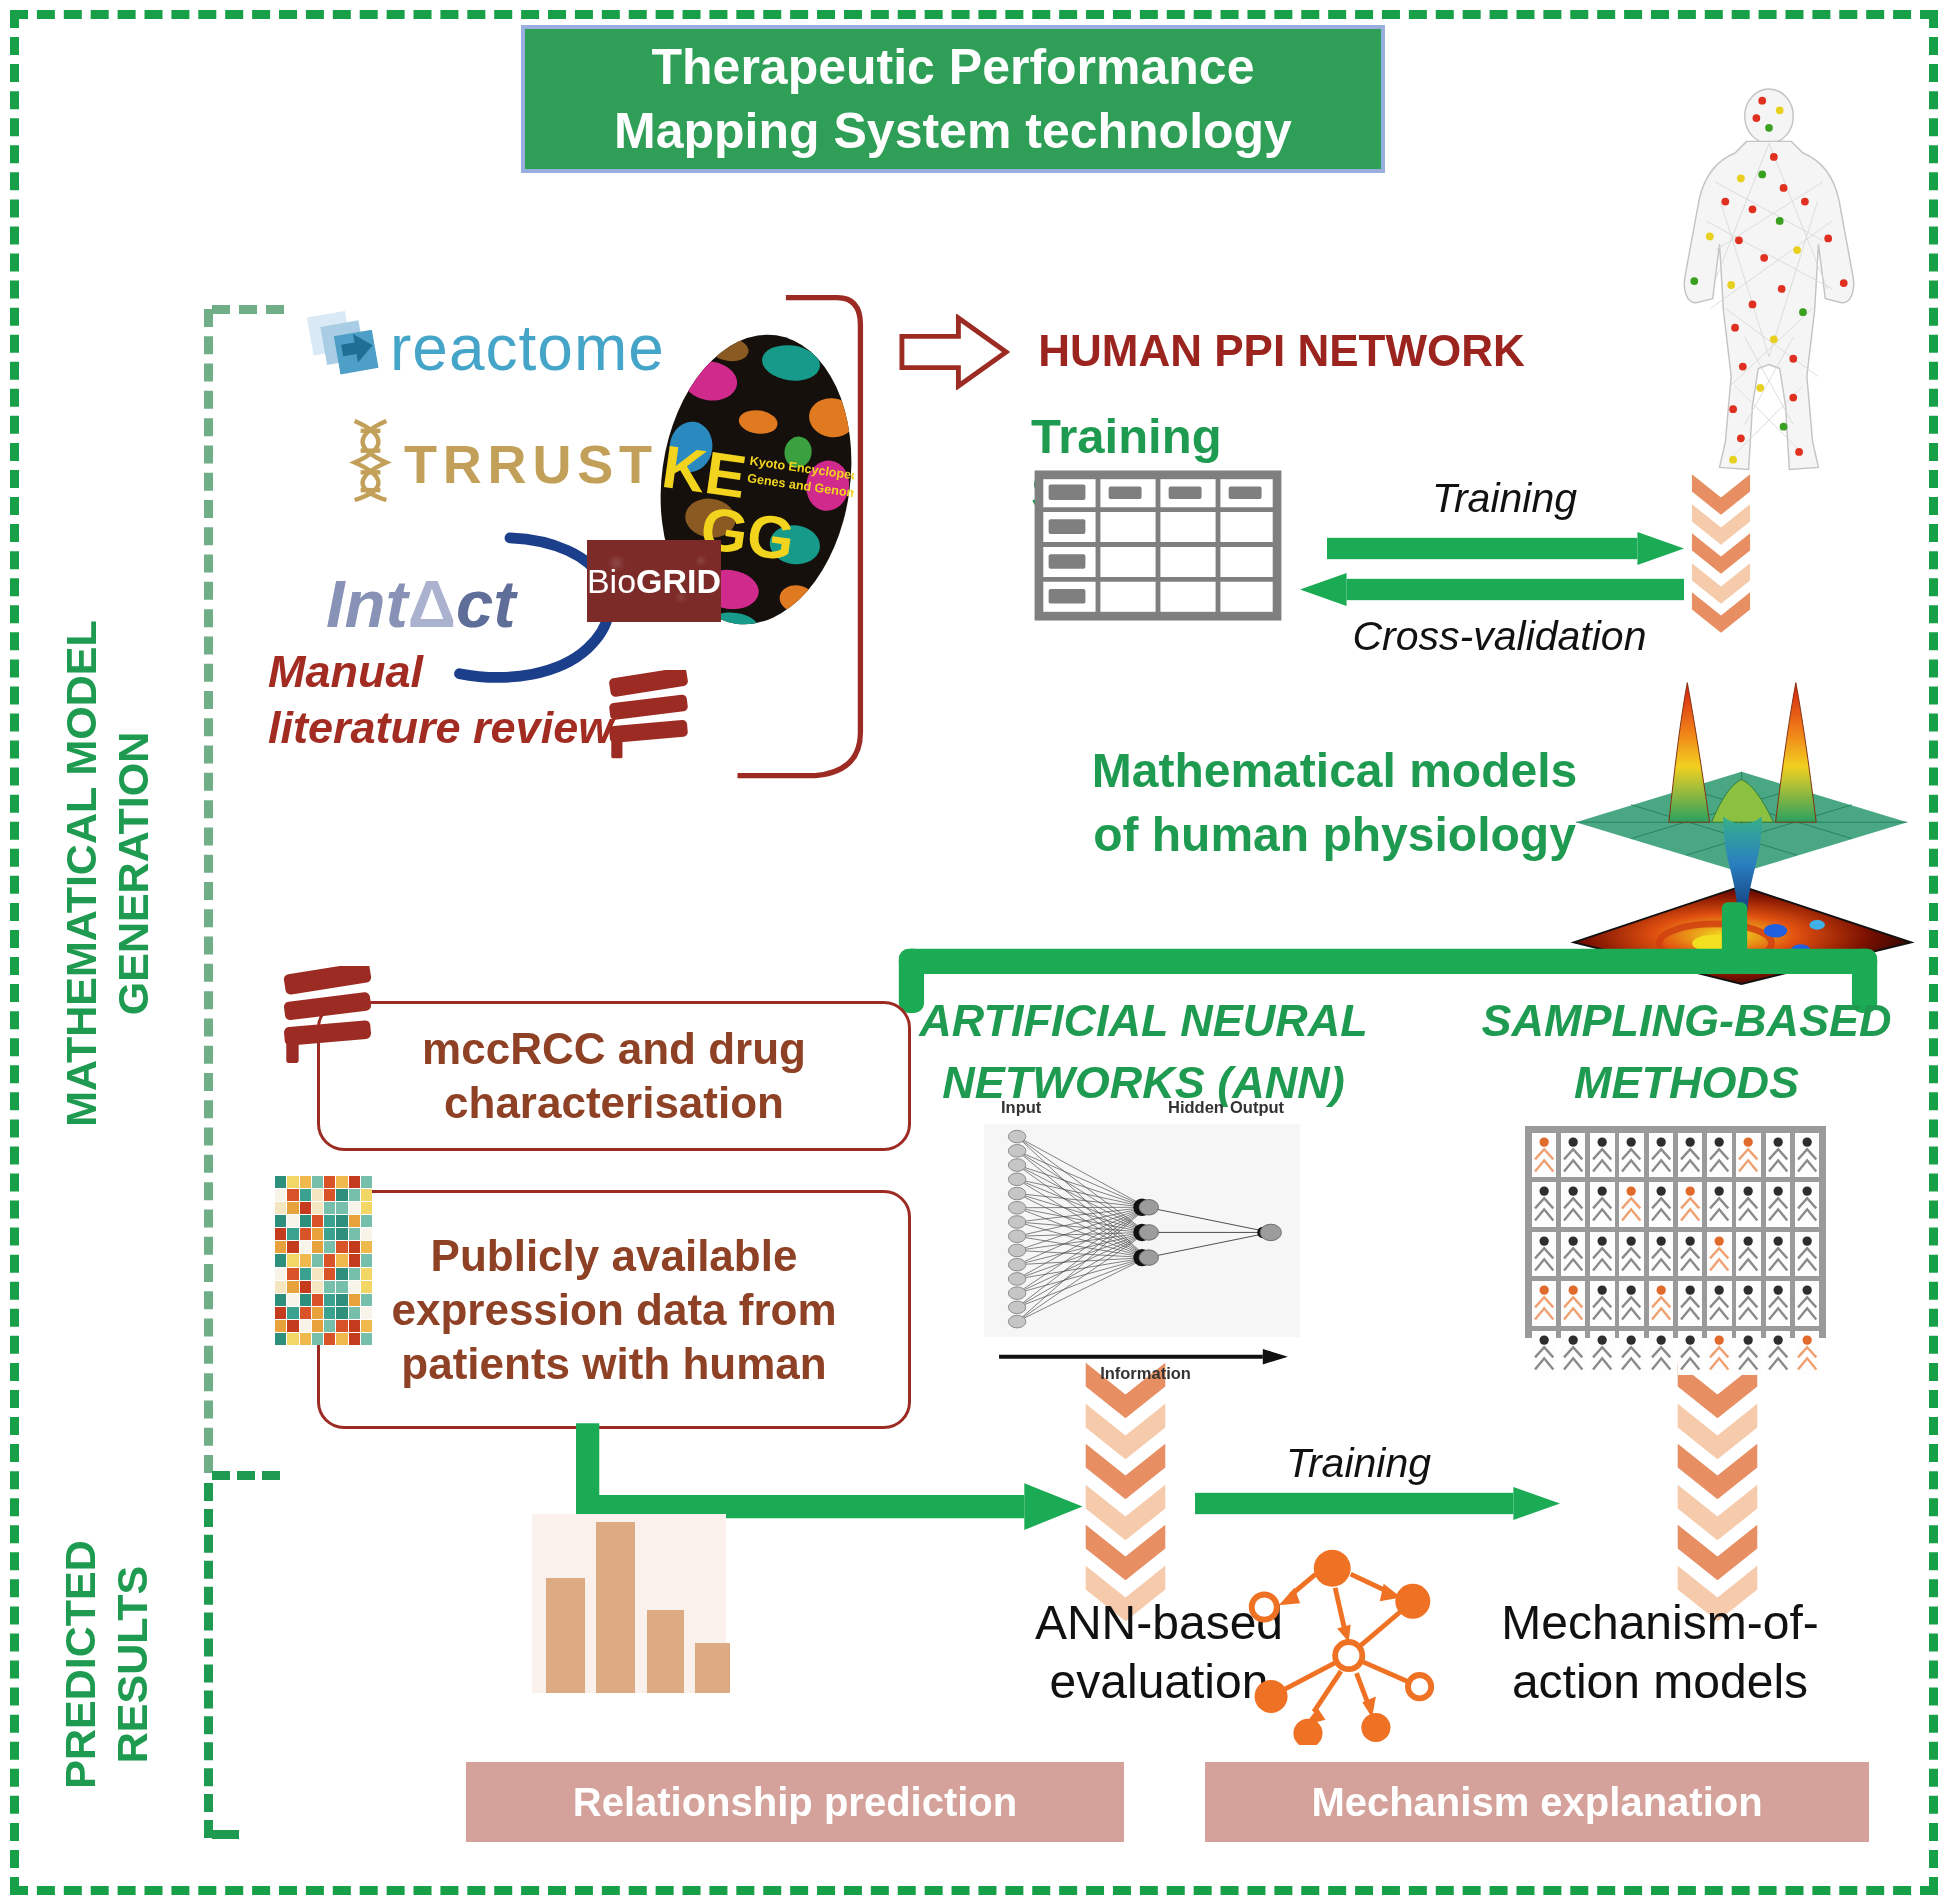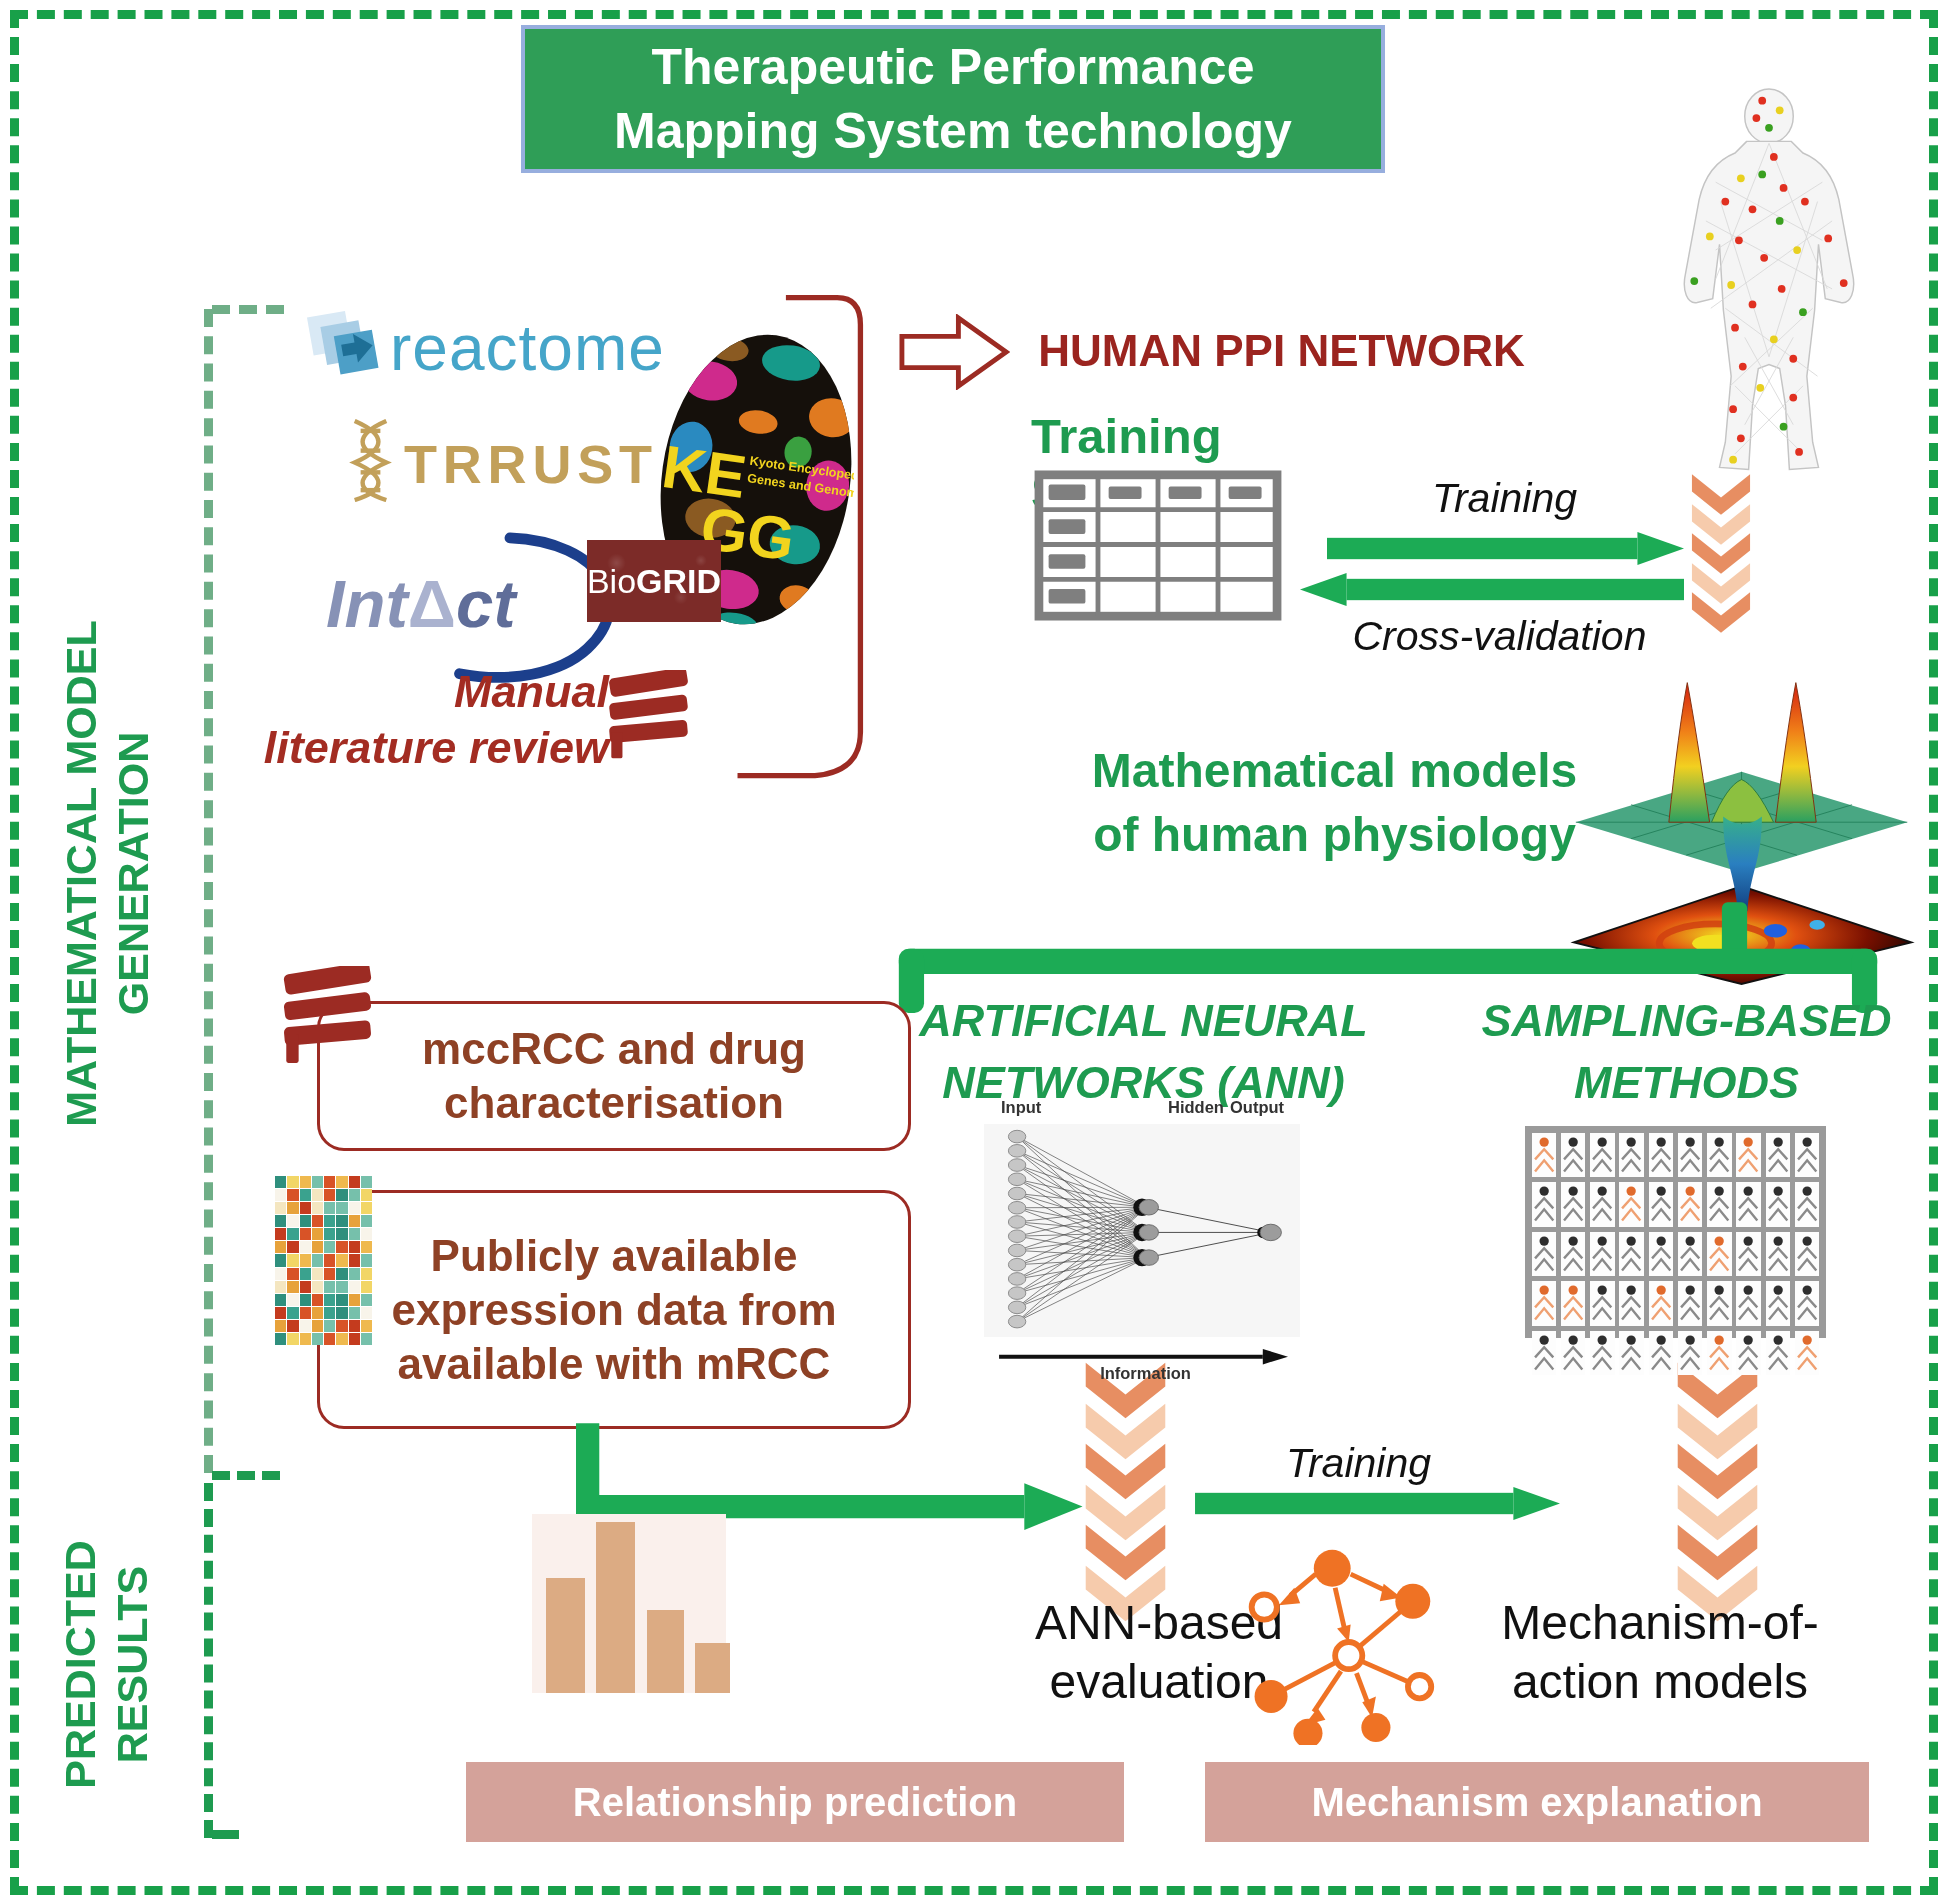--- a/index.html
+++ b/index.html
@@ -28,22 +28,22 @@
   
   .reactome-text{left:390px;top:311px;font-size:64px;color:#45a5c9;letter-spacing:1px;}
   .trrust-text{left:404px;top:433px;font-size:54px;font-weight:bold;color:#c2a05a;letter-spacing:5.8px;}
   .intact-text{left:326px;top:565px;font-size:67px;font-weight:bold;font-style:italic;}
   .intact-text .p1{color:#8792b6;} .intact-text .p2{color:#aab2cf;font-style:normal;} .intact-text .p3{color:#5f6d99;}
   .biogrid{left:587px;top:540px;width:134px;height:82px;background:#7c2b28;color:#fff;
     display:flex;align-items:center;justify-content:center;font-size:34px;
     background-image:radial-gradient(circle 15.5px at 22% 28%,rgba(255,255,255,.14),transparent 60%),
       radial-gradient(circle 11.6px at 70% 70%,rgba(255,255,255,.10),transparent 60%),
       radial-gradient(circle 9.7px at 85% 25%,rgba(255,255,255,.12),transparent 60%);}
-  .manual{left:260px;top:644px;width:349px;font-size:45px;line-height:56px;color:#a32c22;
-    font-weight:bold;font-style:italic;text-align:right;margin-top:20px;}
+  .manual{left:268px;top:644px;width:349px;font-size:45px;line-height:56px;color:#a32c22;
+    font-weight:bold;font-style:italic;text-align:left;}
   .ppi-title{left:1029px;top:326px;width:505px;font-size:44px;font-weight:bold;color:#9b241f;}
   .training-set{left:1031px;top:408px;width:272px;font-size:49px;font-weight:bold;}
   .arrow-label{font-size:41px;font-style:italic;color:#111;}
   .models-label{left:1063px;top:739px;width:543px;font-size:48px;font-weight:bold;line-height:64px;}
   .method-h{width:485px;font-size:45px;font-weight:bold;font-style:italic;line-height:62px;}
   .redbox{border:3.9px solid #9c2b23;border-radius:27px;color:#8e4125;font-weight:bold;
     font-size:44px;line-height:54px;display:flex;flex-direction:column;justify-content:center;text-align:center;}
   .box1{left:317px;top:1001px;width:588px;height:144px;}
   .box2{left:317px;top:1190px;width:588px;height:233px;}
   .ann-lbl{font-size:16.5px;font-weight:bold;color:#333;}
@@ -394,21 +394,21 @@
       <rect x="8" y="2" width="84" height="20" rx="5" transform="rotate(-9 50 12)"></rect>
       <rect x="8" y="30" width="84" height="18" rx="5" transform="rotate(-7 50 39)"></rect>
       <rect x="8" y="56" width="84" height="18" rx="5" transform="rotate(-5 50 65)"></rect>
       <rect x="10" y="66" width="12" height="28" rx="2"></rect>
     </g>
   </svg>
 
   <div class="abs redbox box2">
     <div>Publicly available</div>
     <div>expression data from</div>
-    <div>available with mRCC</div>
+    <div>patients with human</div>
   </div>
   <div class="abs heatmap" id="heatmap-icon">
       <div style="background:#2f8f7d"></div>
       <div style="background:#f2d666"></div>
       <div style="background:#efb94e"></div>
       <div style="background:#76c0ab"></div>
       <div style="background:#d85327"></div>
       <div style="background:#efb94e"></div>
       <div style="background:#c43b1e"></div>
       <div style="background:#76c0ab"></div>

